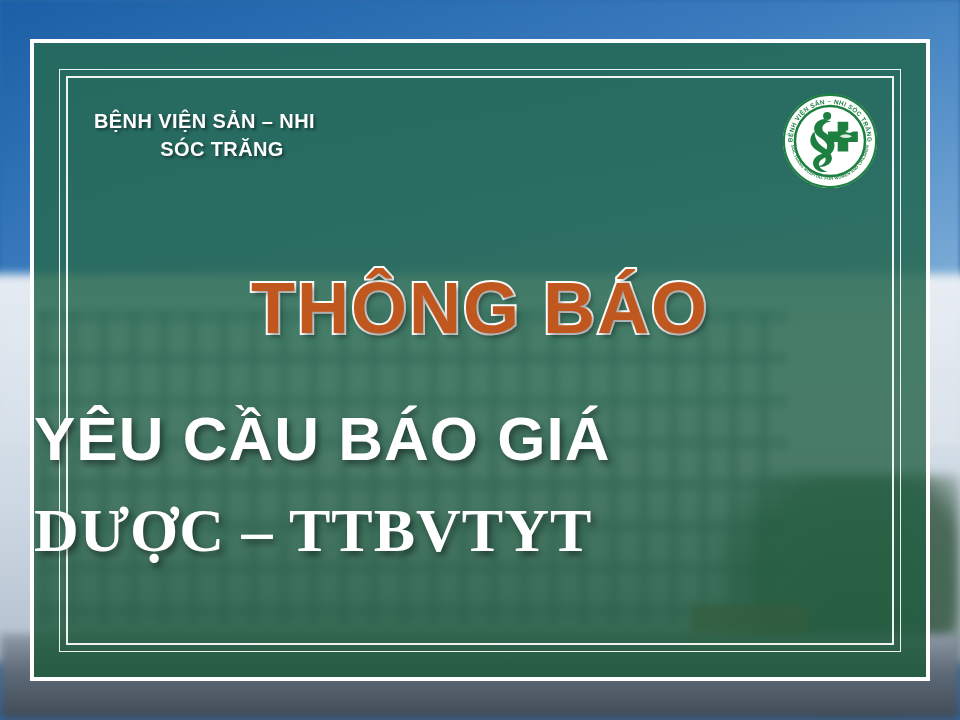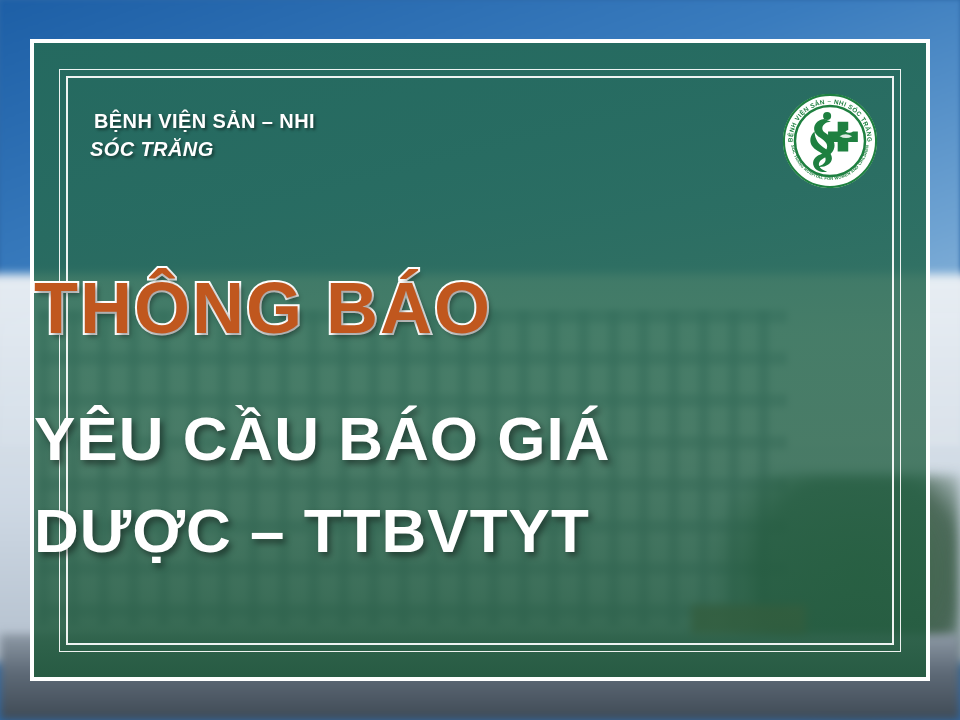--- a/index.html
+++ b/index.html
@@ -84,51 +84,51 @@
   #org-title{
     position:absolute; left:56px; top:64px; width:330px;
     color:#ffffff;
     font-weight:700;
     font-size:20px;
     line-height:1.42;
     letter-spacing:.4px;
     text-shadow:2px 2px 3px rgba(0,0,0,.45);
   }
   #org-line-1{ display:block; text-align:left; padding-left:4px;}
-  #org-line-2{ display:block; padding-right:66px;font-style:italic; }
+  #org-line-2{ display:block; text-align:center; padding-right:66px; }
 
   
   #hospital-logo{
     position:absolute; right:48px; top:50px;
     width:96px; height:96px;
   }
 
   
   #headline-notice{
     position:absolute; left:0; right:0; top:224px;
-    text-align:left;
+    text-align:center;
     font-size:72px;
     font-weight:700;
     letter-spacing:2px;
     color:#c0571e;
     -webkit-text-stroke:4px #ffffff;
     paint-order:stroke fill;
     text-shadow:3px 4px 5px rgba(0,0,0,.35);
   }
   #headline-sub-1, #headline-sub-2{
     position:absolute; left:0; right:0;
     text-align:left;
     color:#ffffff;
     font-weight:700;
     font-size:62px;
     letter-spacing:1px;
     text-shadow:3px 4px 6px rgba(0,0,0,.45);
   }
   #headline-sub-1{ top:360px; }
-  #headline-sub-2{ top:452px; }
+  #headline-sub-2{ top:452px;font-family:Liberation Serif, serif; }
 </style>
 </head>
 <body>
 
 <div id="photo-backdrop">
   <div id="photo-sky"></div>
   <div id="photo-building"></div>
   <div id="photo-building-windows"></div>
   <div id="photo-tree"></div>
   <div id="photo-ground"></div>

